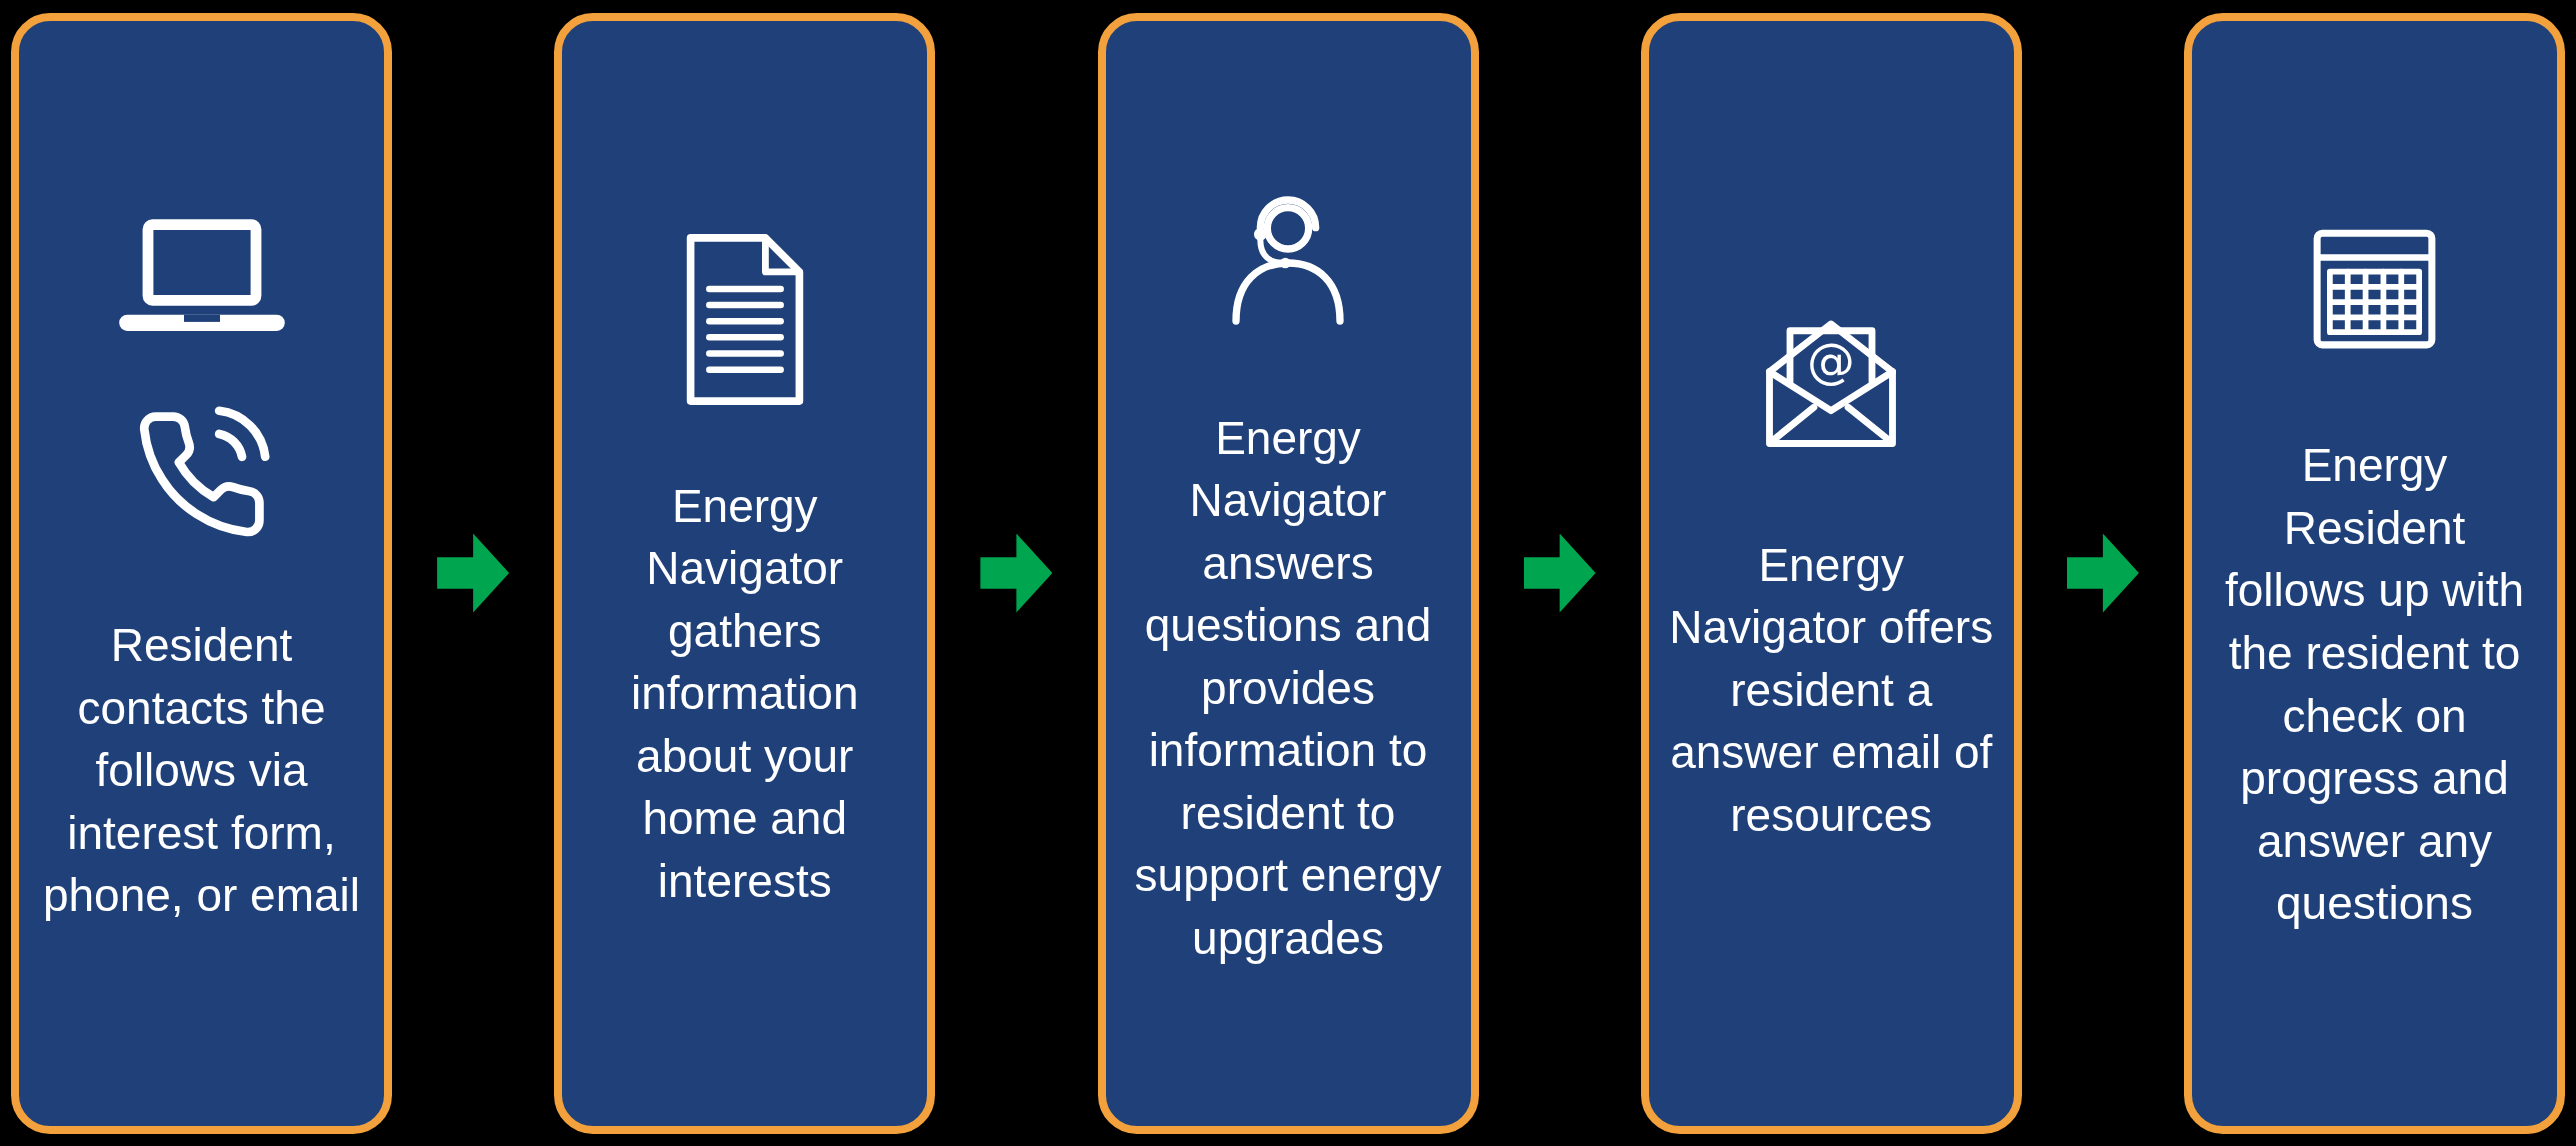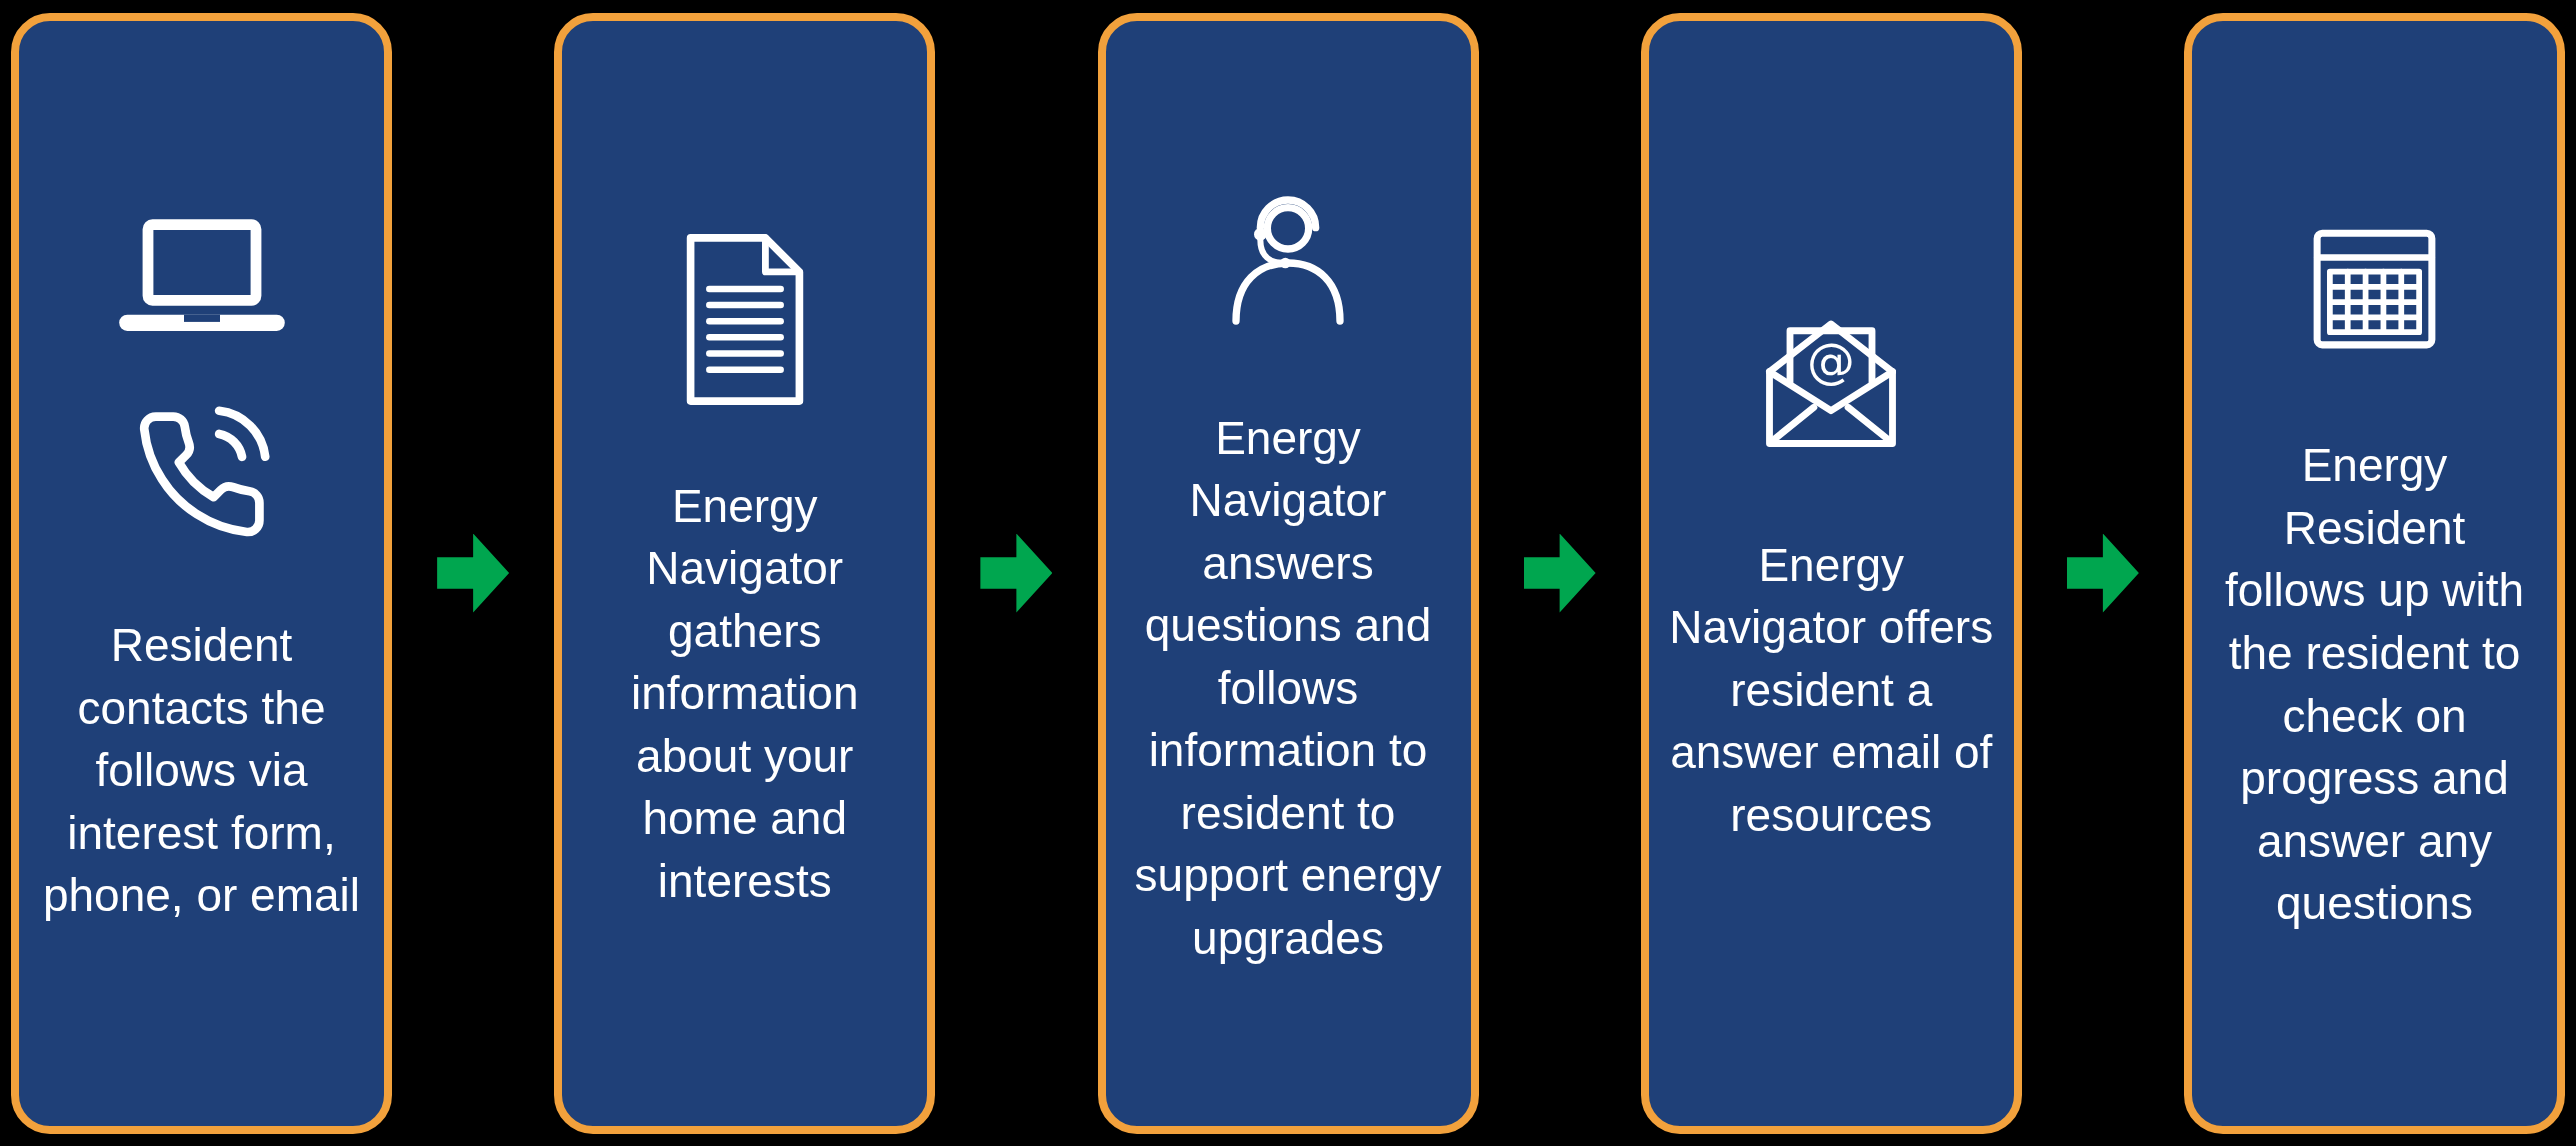--- a/index.html
+++ b/index.html
@@ -98,21 +98,21 @@
     <div class="icons">
       <svg width="160" height="160" viewBox="0 0 24 24">
         <circle class="stroke" stroke-width="1.1" cx="12" cy="7.7" r="3.1"></circle>
         <path class="stroke" stroke-width="1.1" d="M7.85 7.6 a4.15 4.15 0 0 1 8.3 0"></path>
         <circle cx="7.85" cy="8.6" r="0.95" fill="#FFFFFF"></circle>
         <path class="stroke" stroke-width="0.9" d="M7.85 9.4 c0 2.5 1.5 3.5 3.5 3.5"></path>
         <circle cx="11.6" cy="12.9" r="0.8" fill="#FFFFFF"></circle>
         <path class="stroke" stroke-width="1.1" d="M4.2 21.6 c0-5.9 3.4-8.7 7.8-8.7 s7.8 2.8 7.8 8.7"></path>
       </svg>
     </div>
-    <p class="label">Energy Navigator answers questions and follows information to resident to support energy upgrades</p>
+    <p class="label">Energy Navigator answers questions and provides information to resident to support energy upgrades</p>
   </section>
 
   <div class="arrow"></div>
 
   <section class="card">
     <div class="icons">
       <svg width="164" height="164" viewBox="0 0 24 24">
         <path class="stroke" stroke-width="1.0" d="M6 12 V4.5 H18 V12"></path>
         <text x="12" y="9" text-anchor="middle" dominant-baseline="central" font-size="7" fill="#FFFFFF" font-family="DejaVu Sans, sans-serif">@</text>
         <path class="stroke" stroke-width="1.0" d="M3 10.5 L12 3.5 L21 10.5"></path>

